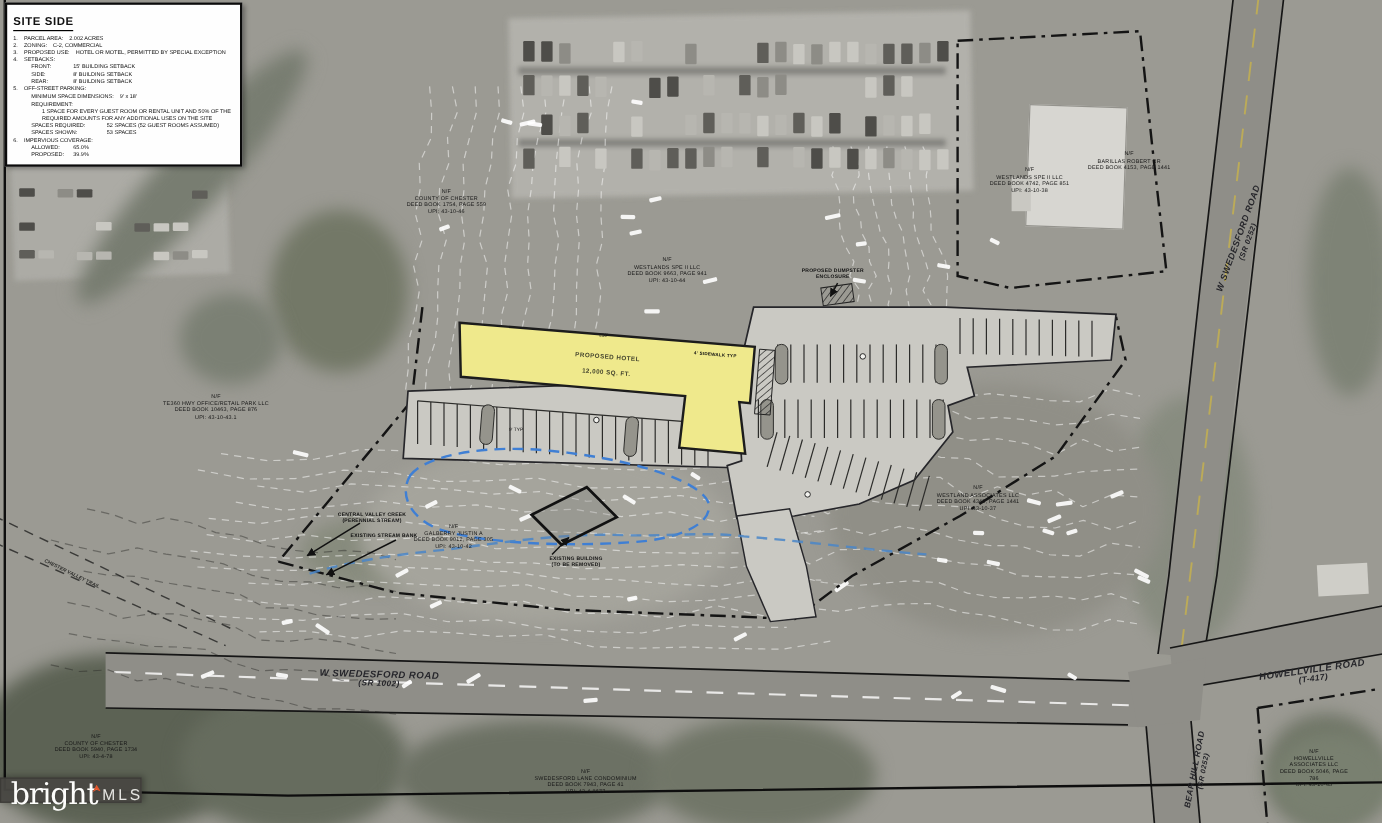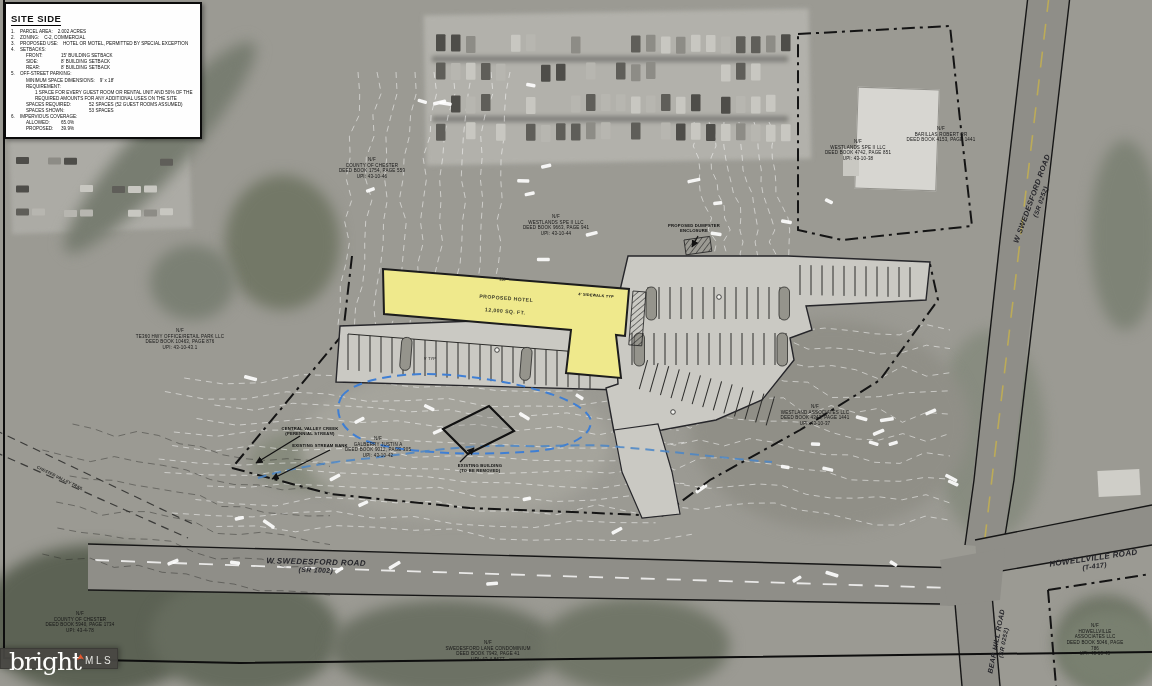--- a/index.html
+++ b/index.html
@@ -37,21 +37,21 @@
   .ind2{padding-left:24px;}
   .kw .sd-k{min-width:30px;}
   .kw2 .sd-k{min-width:58px;}
   .sd-v{flex:1;}
   
   #watermark{position:absolute;left:0;top:648px;width:118px;height:21px;background:rgba(72,71,66,.95);
     border:1px solid #3c3b37;display:flex;padding-left:8px;box-sizing:border-box;box-shadow:2px -1px 5px rgba(0,0,0,.3);}
   .wm-brand{font-family:"DejaVu Serif",serif;font-size:25px;color:#fdfdfb;letter-spacing:-1px;line-height:1;}
   .wm-spark{position:absolute;left:76px;top:5px;width:7px;height:7px;background:#e4572e;
     clip-path:polygon(50% 0,100% 80%,50% 60%,0 90%);}
-  .wm-suffix{font-size:10px;color:#e6e6e2;letter-spacing:2.5px;margin-left:4px;margin-top:6px;}
+  .wm-suffix{font-size:13px;color:#e6e6e2;letter-spacing:2.5px;margin-left:4px;margin-top:6px;}
 </style>
 </head>
 <body>
 
 <div id="stage">
 
   <div>
     <div class="patch" style="left:425px;top:12px;width:385px;height:150px;background:#b2b1ab;transform:rotate(-1deg);"></div>
     <div class="patch" style="left:10px;top:113px;width:180px;height:118px;background:#acaba5;transform:rotate(-2deg);"></div>
     <div class="patch" style="left:432px;top:56px;width:356px;height:6px;background:rgba(90,90,85,.55);"></div>

